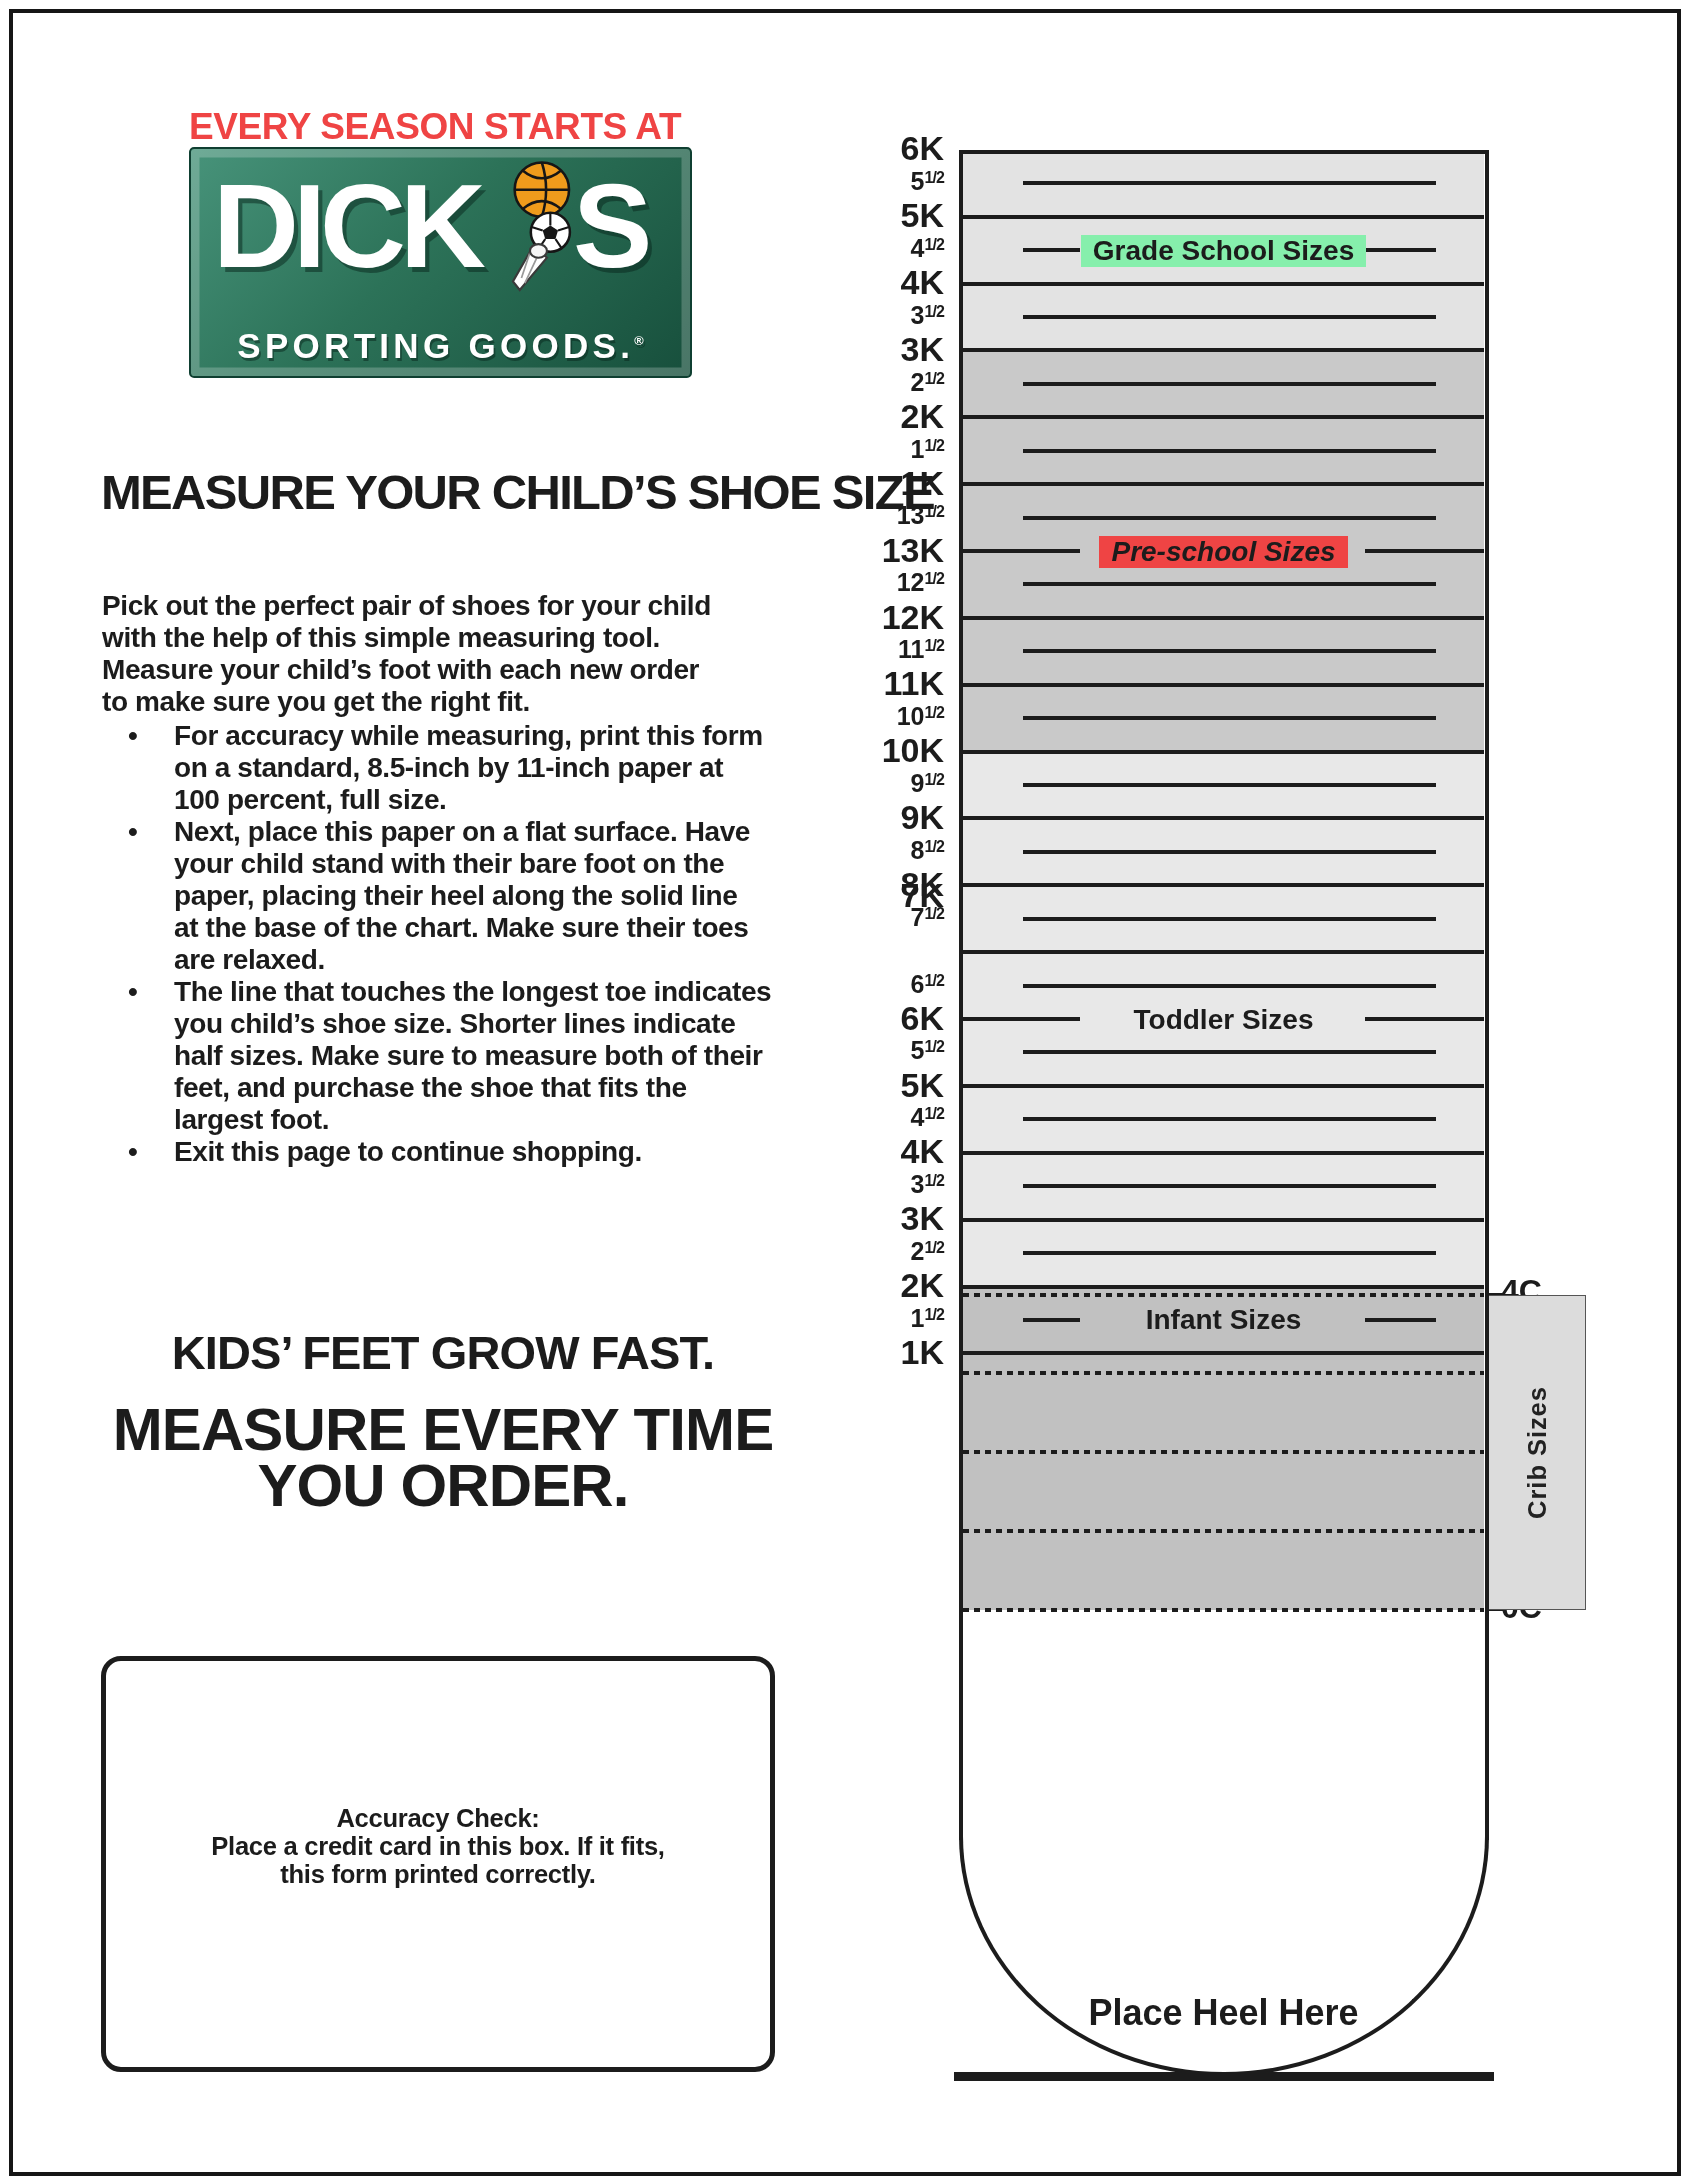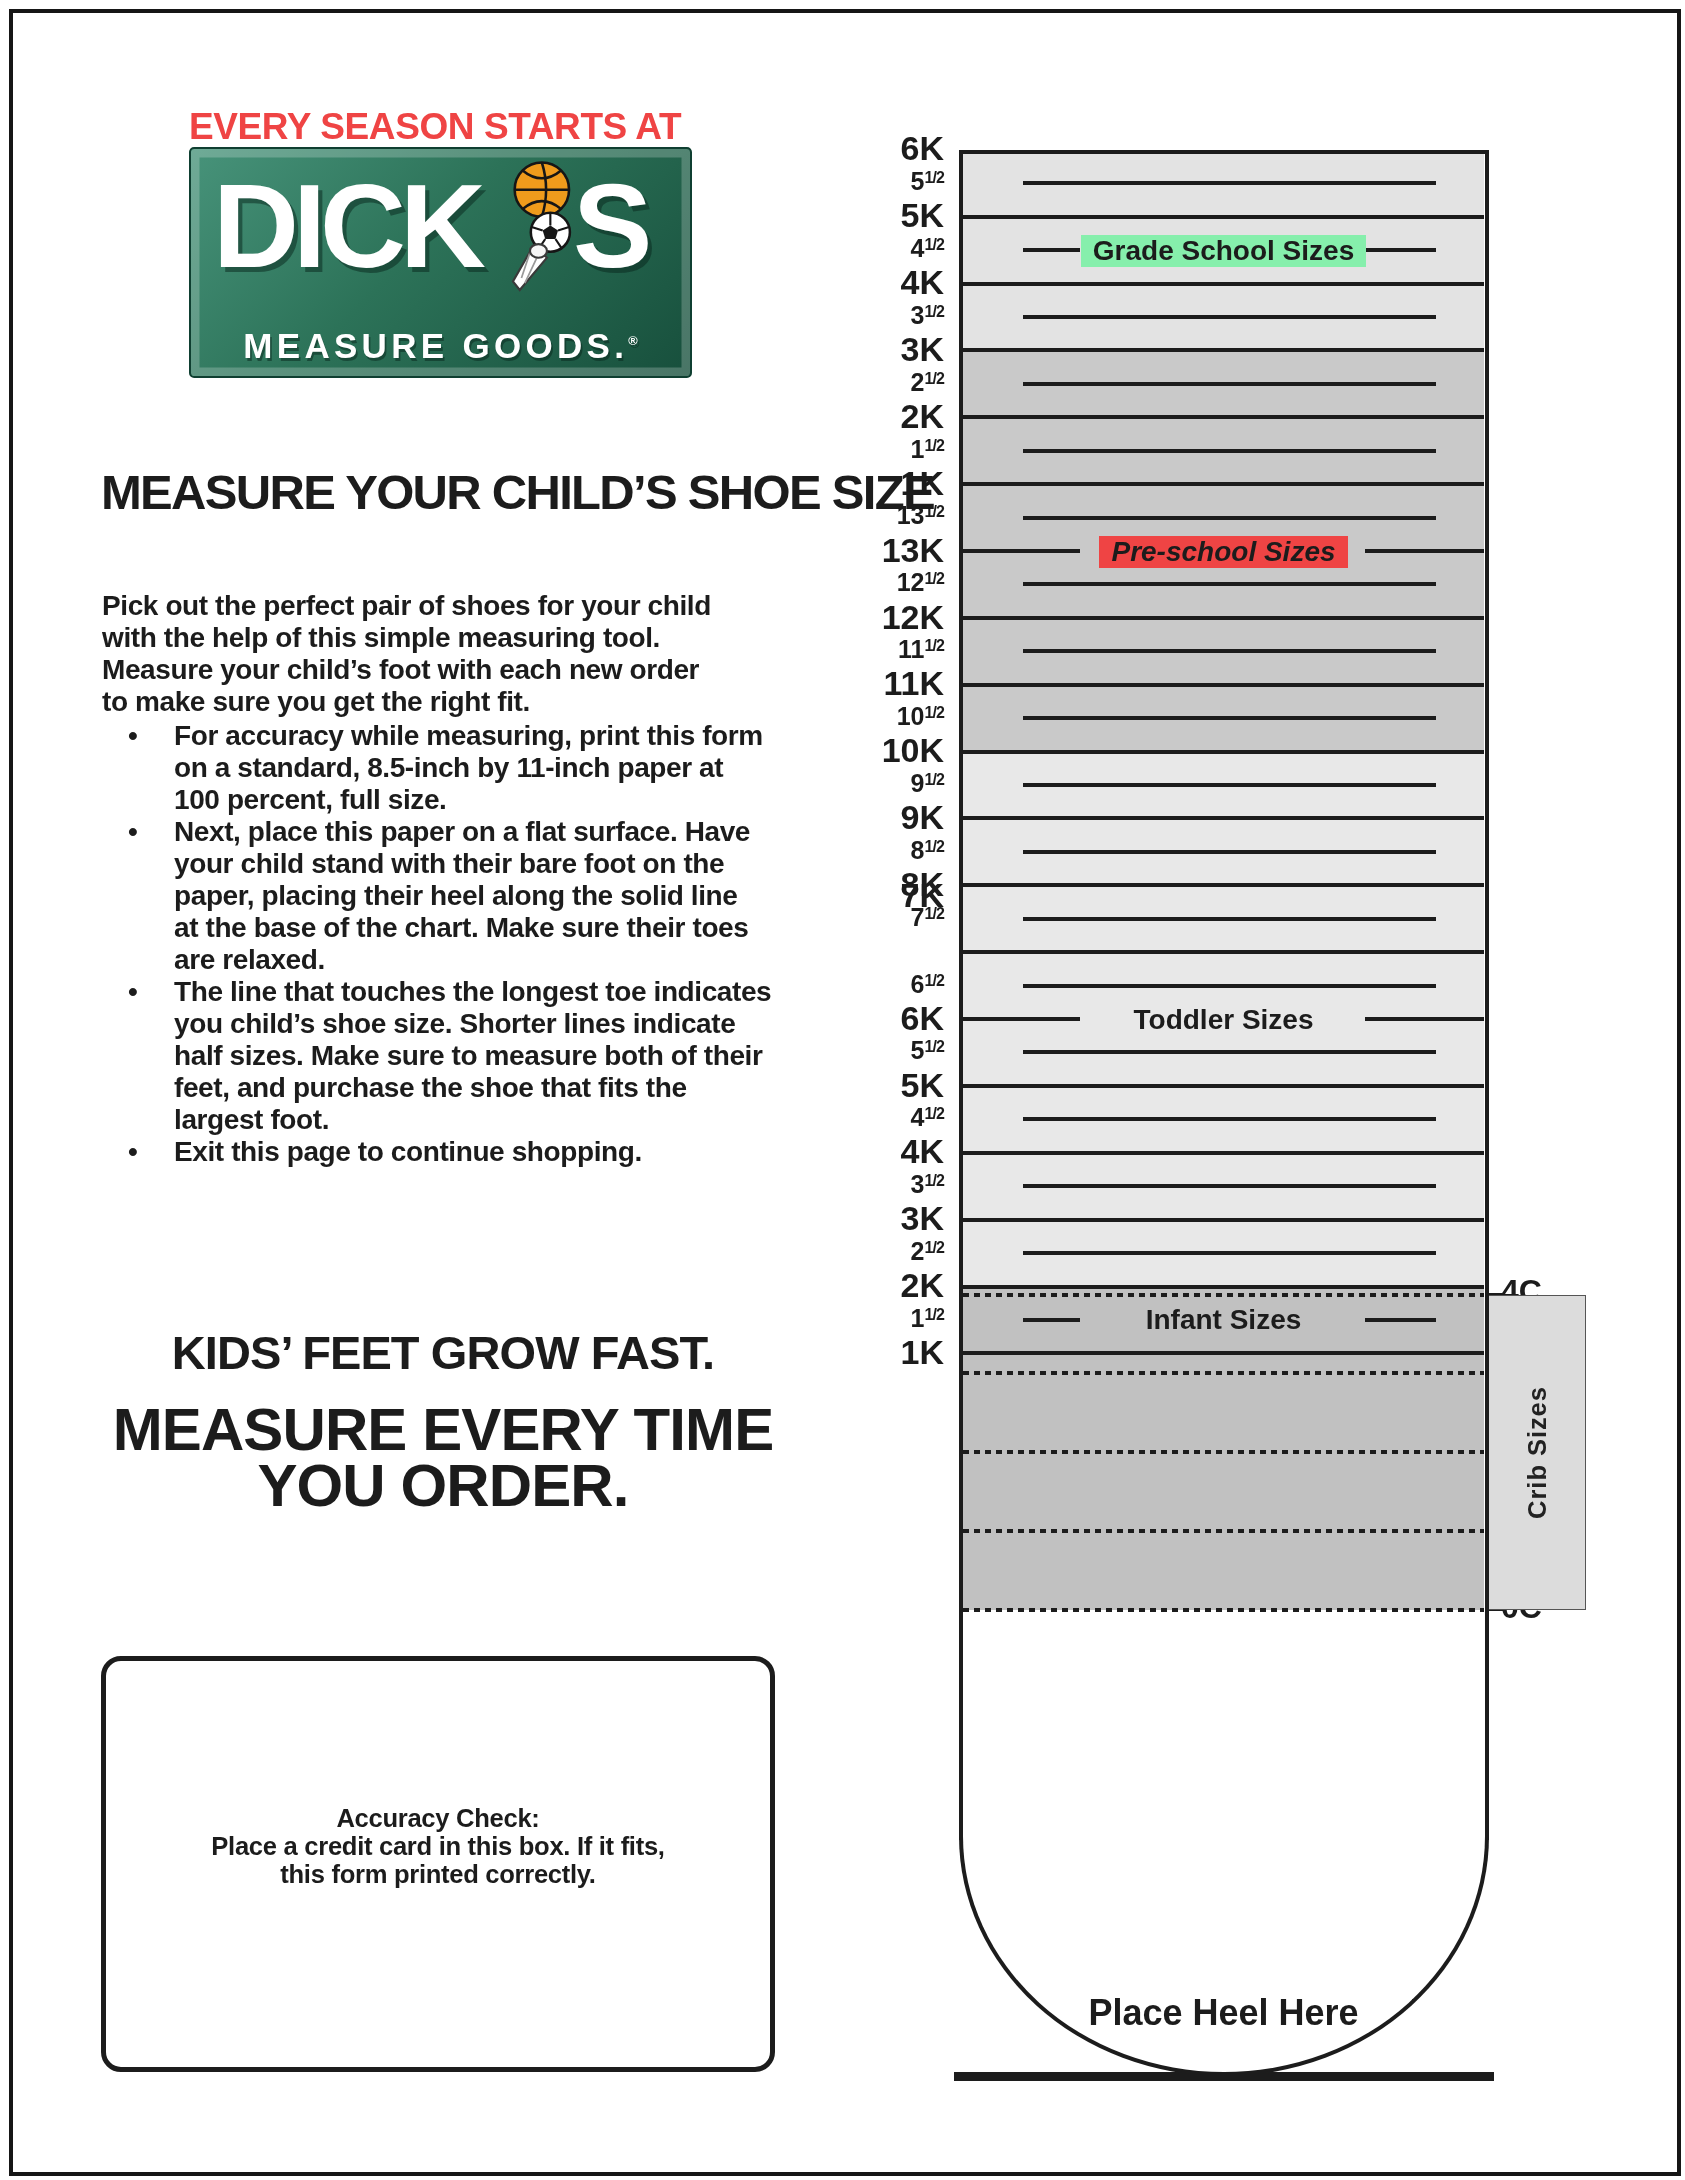--- a/index.html
+++ b/index.html
@@ -75,21 +75,21 @@
         <path d="M66 84 V70 M75 90 L88 86 M72 100 L80 112 M60 100 L52 112 M57 90 L44 86" stroke="#161616" stroke-width="2.5" fill="none"></path>
       </g>
 
       <g>
         <polygon points="46,108 62,122 30,160 22,150" fill="#ffffff" stroke="#3a3a3a" stroke-width="2.5"></polygon>
         <path d="M42 116 L32 146 M52 118 L36 152" stroke="#9a9a9a" stroke-width="2" fill="none"></path>
         <ellipse cx="52" cy="114" rx="10" ry="8" fill="#f6f6f6" stroke="#3a3a3a" stroke-width="2.5"></ellipse>
       </g>
     </svg>
     <span class="brand" id="brand-right">S</span>
-    <div id="brand-sub"><span>MEASURE GOODS.</span><sup>®</sup></div>
+    <div id="brand-sub"><span>SPORTING GOODS.</span><sup>®</sup></div>
   </div>
 
   <div id="page-title" class="abs">MEASURE YOUR CHILD’S SHOE SIZE</div>
   <div id="intro-paragraph" class="abs">
       <div class="ln">Pick out the perfect pair of shoes for your child</div>
       <div class="ln">with the help of this simple measuring tool.</div>
       <div class="ln">Measure your child’s foot with each new order</div>
       <div class="ln">to make sure you get the right fit.</div>
     </div>
 

